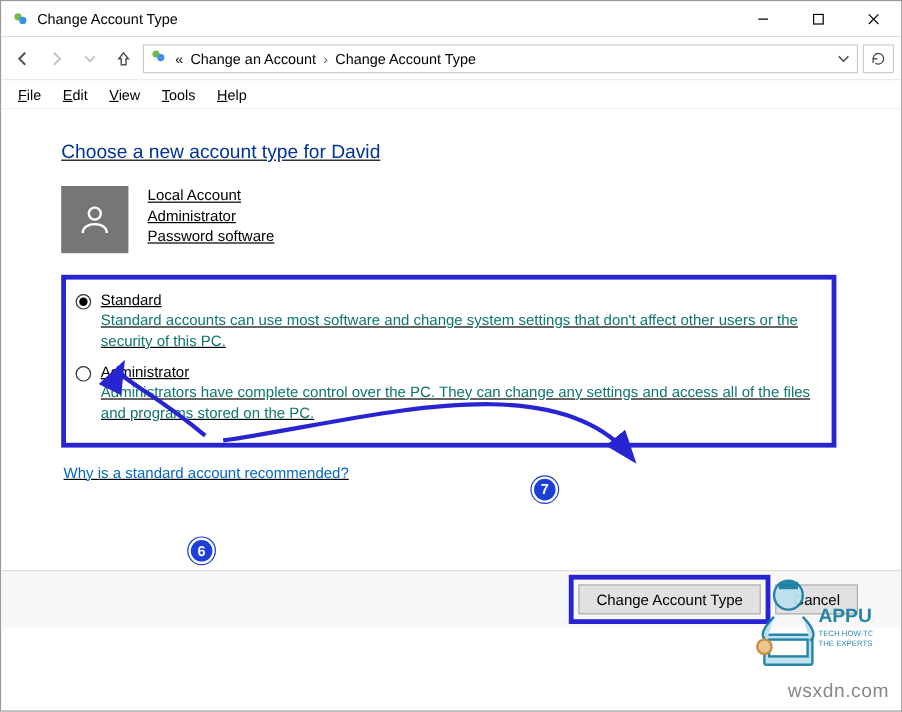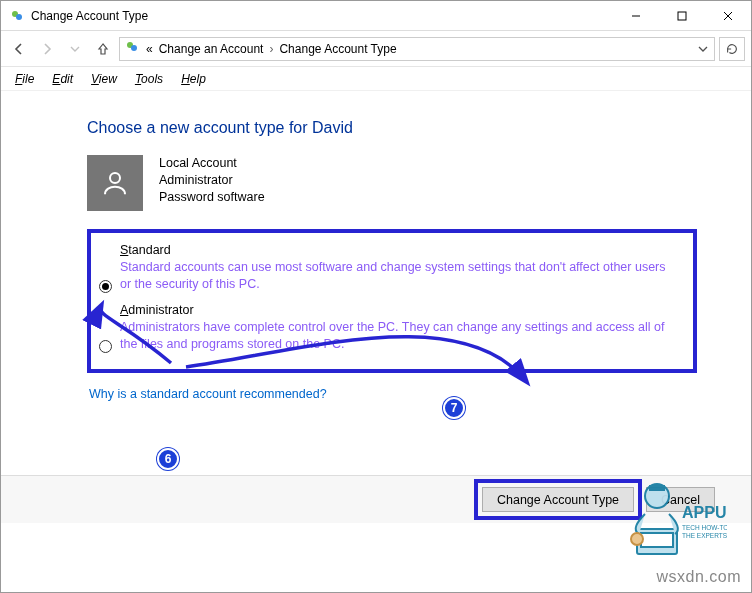--- a/index.html
+++ b/index.html
@@ -54,60 +54,61 @@
     flex:1; border:none; outline:none; font-size:12px; color:#666; background:transparent;
   }
   .searchbox .sicon { width:16px; display:flex; align-items:center; justify-content:center; }
 
   
   .menubar {
     height:24px; background:#fff; display:flex; align-items:center;
     padding:0 6px; gap:2px;
     border-bottom:1px solid #f0f0f0;
   }
-  .menuitem { padding:2px 8px;font-style:italic; }
+  .menuitem { padding:2px 8px; }
   .menuitem span.u { text-decoration:underline; }
 
   
   .content {
     position:absolute; left:0; right:0; top:90px; bottom:0;
     background:#fff;
     padding:0;
   }
   .inner {
-    padding:18px 24px 0 86px;
+    padding:18px 24px 0 50px;
+    text-decoration:underline;
   }
   .page-title {
     color:#003399; font-size:16px; font-weight:400;
     margin:10px 0 18px 0;
   }
   .user-block { display:flex; gap:16px; margin-bottom:18px; }
   .avatar {
     width:56px; height:56px; background:#767676;
     display:flex; align-items:center; justify-content:center;
   }
   .avatar svg { width:30px; height:30px; fill:none; stroke:#fff; stroke-width:1.6; }
   .user-lines div { line-height:1.35; font-size:12.5px; }
   .user-name { font-size:16px; }
 
   .opts-box {
     border:4px solid #2824d1;
     padding:10px 14px 16px 8px;
     margin-right:30px;
   }
-  .opt { display:flex; align-items:flex-end; gap:8px; margin-bottom:10px; }
+  .opt { display:flex; align-items:flex-start; gap:8px; margin-bottom:10px; }
   .radio {
     width:13px; height:13px; border:1.5px solid #333; border-radius:50%;
     margin-top:2px; flex:0 0 auto; display:flex; align-items:center; justify-content:center;
   }
   .radio.checked::after { content:""; width:7px; height:7px; background:#000; border-radius:50%; }
   .opt-body { flex:1; }
   .opt-title { font-size:12.5px; }
   .opt-title .u { text-decoration:underline; }
-  .opt-desc { font-size:12.5px; color:#8b5cf6; margin-top:2px; line-height:1.35; }
+  .opt-desc { font-size:12.5px; color:#0f766e; margin-top:2px; line-height:1.35; }
 
   .link-row { margin:14px 0 0 2px; }
   .wlink { color:#0066cc; font-size:12.5px; }
 
   .btnrow {
     position:absolute; left:0; right:0; top:384px;
     height:48px; border-top:1px solid #ddd; background:#f7f7f7;
     display:flex; align-items:center; justify-content:flex-end;
     padding:0 36px; gap:12px;
   }

